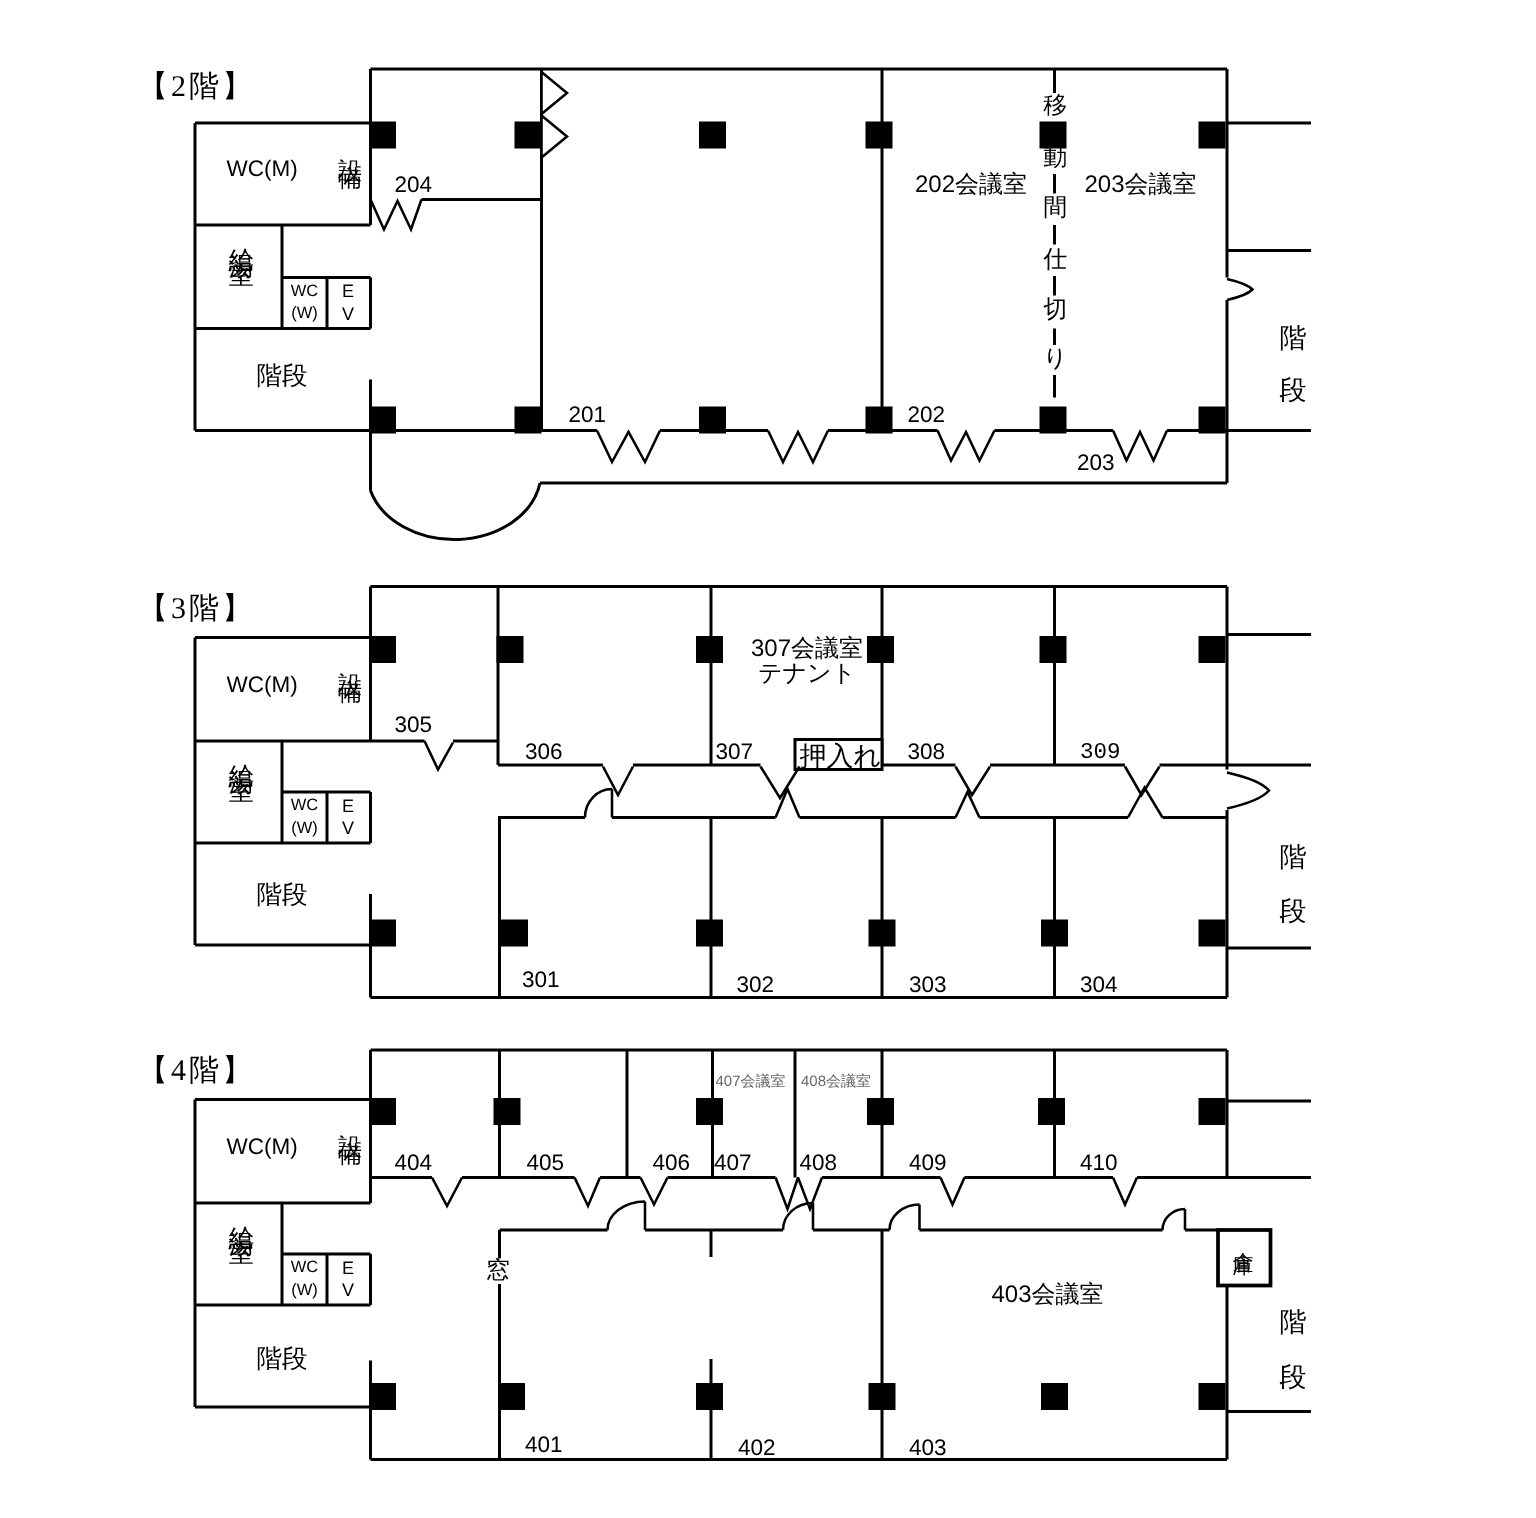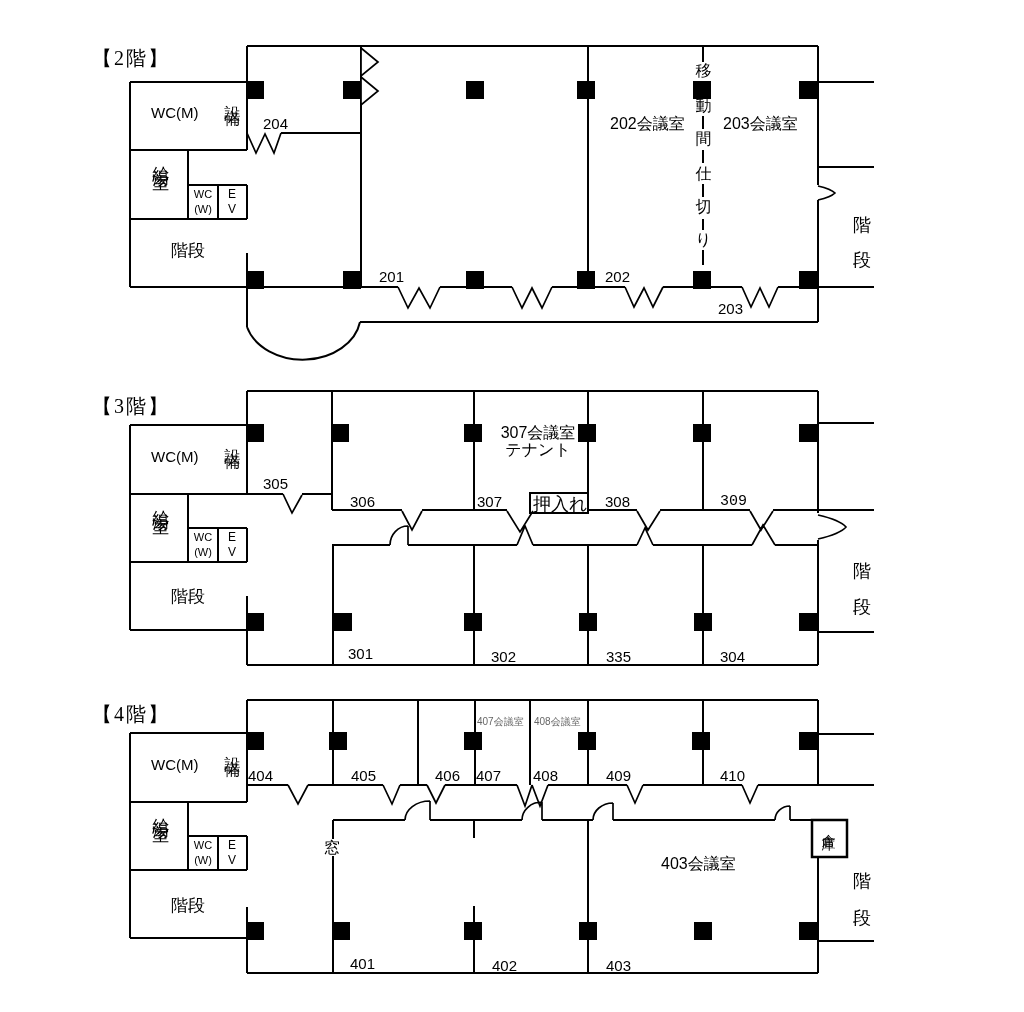--- a/index.html
+++ b/index.html
@@ -155,41 +155,41 @@
       <div>テナント</div>
     </div>
   <div class="lbl" style="left:263px;top:476px;">305</div>
   <div class="lbl" style="left:350px;top:494px;">306</div>
   <div class="lbl" style="left:477px;top:494px;">307</div>
   <div class="lbl" style="left:533px;top:495px;font-size:18px;">押入れ</div>
   <div class="lbl" style="left:605px;top:494px;">308</div>
   <div class="lbl" style="left:720px;top:494px;font-family:Liberation Mono, monospace;">309</div>
   <div class="lbl" style="left:348px;top:646px;">301</div>
   <div class="lbl" style="left:491px;top:649px;">302</div>
-  <div class="lbl" style="left:606px;top:649px;">335</div>
+  <div class="lbl" style="left:606px;top:649px;">303</div>
   <div class="lbl" style="left:720px;top:649px;">304</div>
   <div class="lbl ctr" style="left:852px;top:562px;width:20px;font-size:18px;">階</div>
   <div class="lbl ctr" style="left:852px;top:598px;width:20px;font-size:18px;">段</div>
 
   <div class="lbl title" style="left:92px;top:704px;">【4階】</div>
   <div class="lbl" style="left:151px;top:757px;">WC(M)</div>
   <div class="lbl t16 vert" style="left:224px;top:743px;letter-spacing:6px;">設備</div>
   <div class="lbl vert" style="left:151px;top:804px;font-size:17px;letter-spacing:4px;">給湯室</div>
   <div class="lbl ctr" style="left:188px;top:838px;width:30px;font-size:11px;line-height:15px;">
       <div>WC</div>
       <div>(W)</div>
     </div>
   <div class="lbl ctr" style="left:217px;top:838px;width:30px;font-size:12px;line-height:15px;">
       <div>E</div>
       <div>V</div>
     </div>
   <div class="lbl" style="left:171px;top:897px;font-size:17px;">階段</div>
   <div class="lbl muted" style="left:477px;top:717px;">407会議室</div>
   <div class="lbl muted" style="left:534px;top:717px;">408会議室</div>
-  <div class="lbl" style="left:248px;top:768px;">404</div>
+  <div class="lbl" style="left:263px;top:768px;">404</div>
   <div class="lbl" style="left:351px;top:768px;">405</div>
   <div class="lbl" style="left:435px;top:768px;">406</div>
   <div class="lbl" style="left:476px;top:768px;">407</div>
   <div class="lbl" style="left:533px;top:768px;">408</div>
   <div class="lbl" style="left:606px;top:768px;">409</div>
   <div class="lbl" style="left:720px;top:768px;">410</div>
   <div class="lbl t16 bg" style="left:323px;top:839px;">窓</div>
   <div class="lbl t16" style="left:661px;top:855px;">403会議室</div>
   <div class="lbl vert" style="left:821px;top:823px;font-size:14px;letter-spacing:2px;">倉庫</div>
   <div class="lbl" style="left:350px;top:956px;">401</div>

